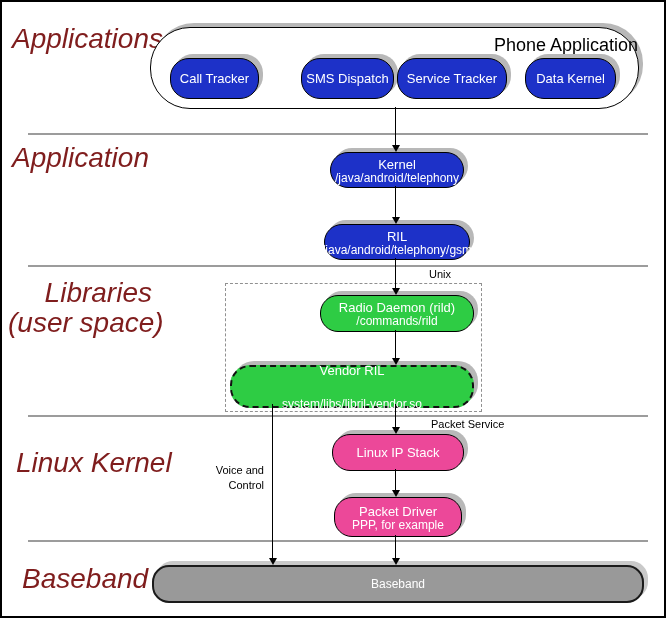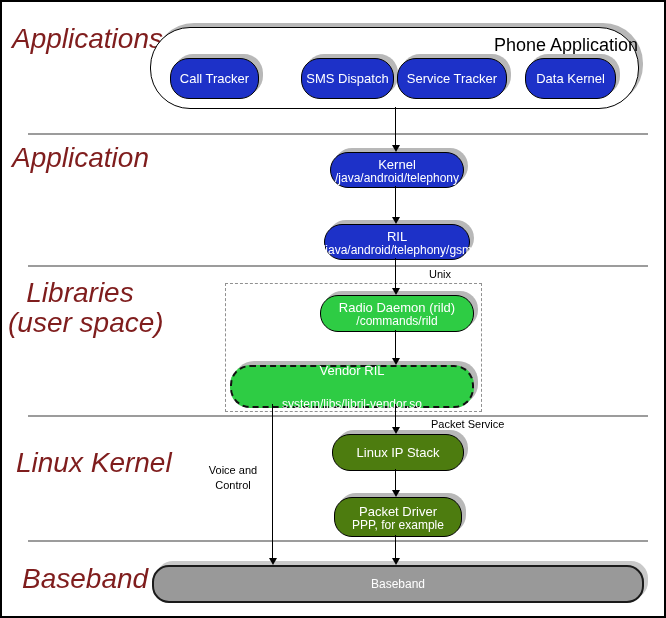--- a/index.html
+++ b/index.html
@@ -2,32 +2,32 @@
 <html><head>
 <meta charset="utf-8">
 <style>
   html,body{margin:0;padding:0;background:#e8e8e8;}
   .canvas{
     position:relative;width:662px;height:614px;background:#ffffff;
     border:2px solid #000;overflow:hidden;
     font-family:"Liberation Sans", sans-serif;
   }
   .layer-label{position:absolute;color:#7f1d1d;font-size:28px;line-height:29px;white-space:nowrap;font-style:italic;}
-  .layer-label.centered{text-align:center;}
+  .layer-label.centered{text-align:right;}
   .divider{position:absolute;left:26px;width:620px;height:2px;background:#9c9c9c;}
   .pill{
     position:absolute;border:1px solid #000;border-radius:18px;
     box-shadow:4px -4px 0 #b8b8b8;color:#fff;text-align:left;
     display:flex;flex-direction:column;justify-content:center;align-items:center;
   }
   .pill .t{font-size:13px;line-height:15px;}
   .pill .s{font-size:12px;line-height:12px;}
   .blue{background:#1d31c8;}
   .green{background:#2ecc44;}
-  .red{background:#4d7c0f;}
+  .red{background:#ec4899;}
   .graybar{background:#999999;border:2px solid #1a1a1a;border-radius:17px;}
   .app-container{
     position:absolute;left:148px;top:25px;width:487px;height:80px;
     background:#fff;border:1px solid #000;border-radius:40px;
     box-shadow:4px -4px 0 #b8b8b8;
   }
   .app-title{position:absolute;left:0;top:32px;width:662px;text-align:center;
     font-size:18px;color:#000;}
   .app-pill{top:56px;height:39px;border-radius:19px;}
   .vline{position:absolute;width:1px;background:#000;}
@@ -123,18 +123,18 @@
   <div class="small-note" style="left:401px;top:416px;margin-left:28px;">Packet Service</div>
 
   <div class="vline" style="left:393px;top:467px;height:22px;"></div>
   <div class="ahead" style="left:390px;top:488px;"></div>
 
   <div class="vline" style="left:393px;top:533px;height:24px;"></div>
   <div class="ahead" style="left:390px;top:556px;"></div>
 
   <div class="vline" style="left:270px;top:402px;height:155px;"></div>
   <div class="ahead" style="left:267px;top:556px;"></div>
-  <div class="small-note" style="left:200px;top:461px;width:62px;text-align:center;line-height:15px;">
+  <div class="small-note" style="left:200px;top:461px;width:62px;text-align:right;line-height:15px;">
     <span>Voice and</span><br>
     <span>Control</span>
   </div>
 
 </div>
 
 </body></html>

